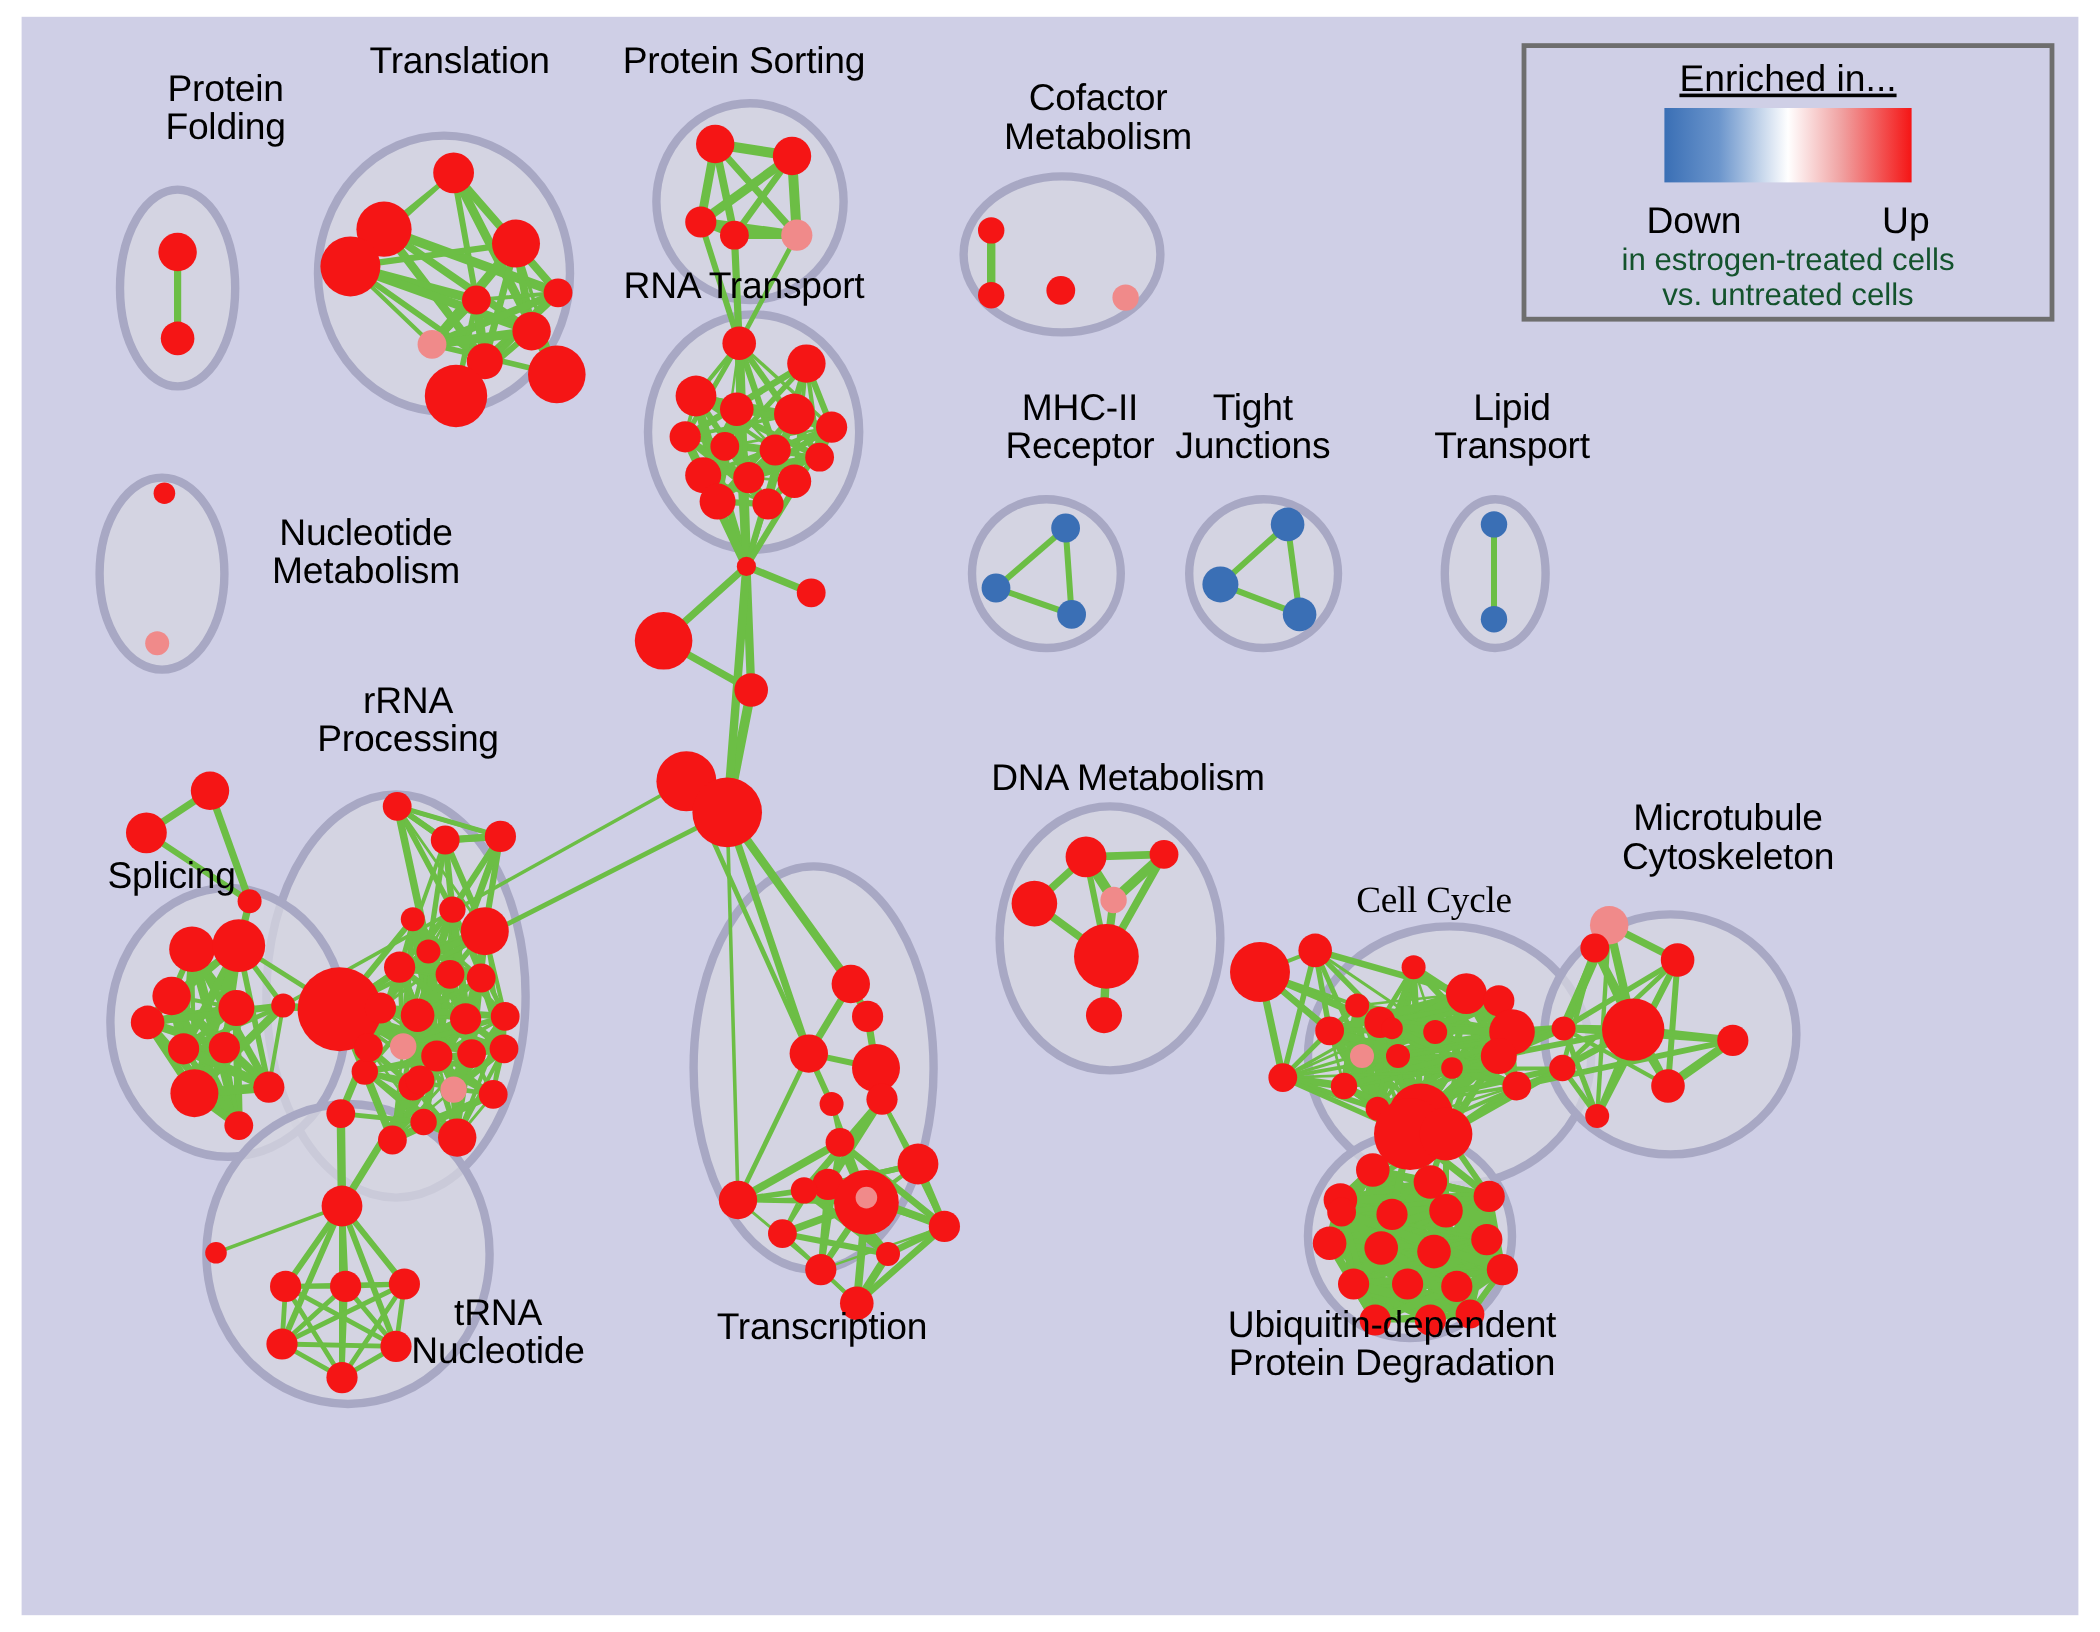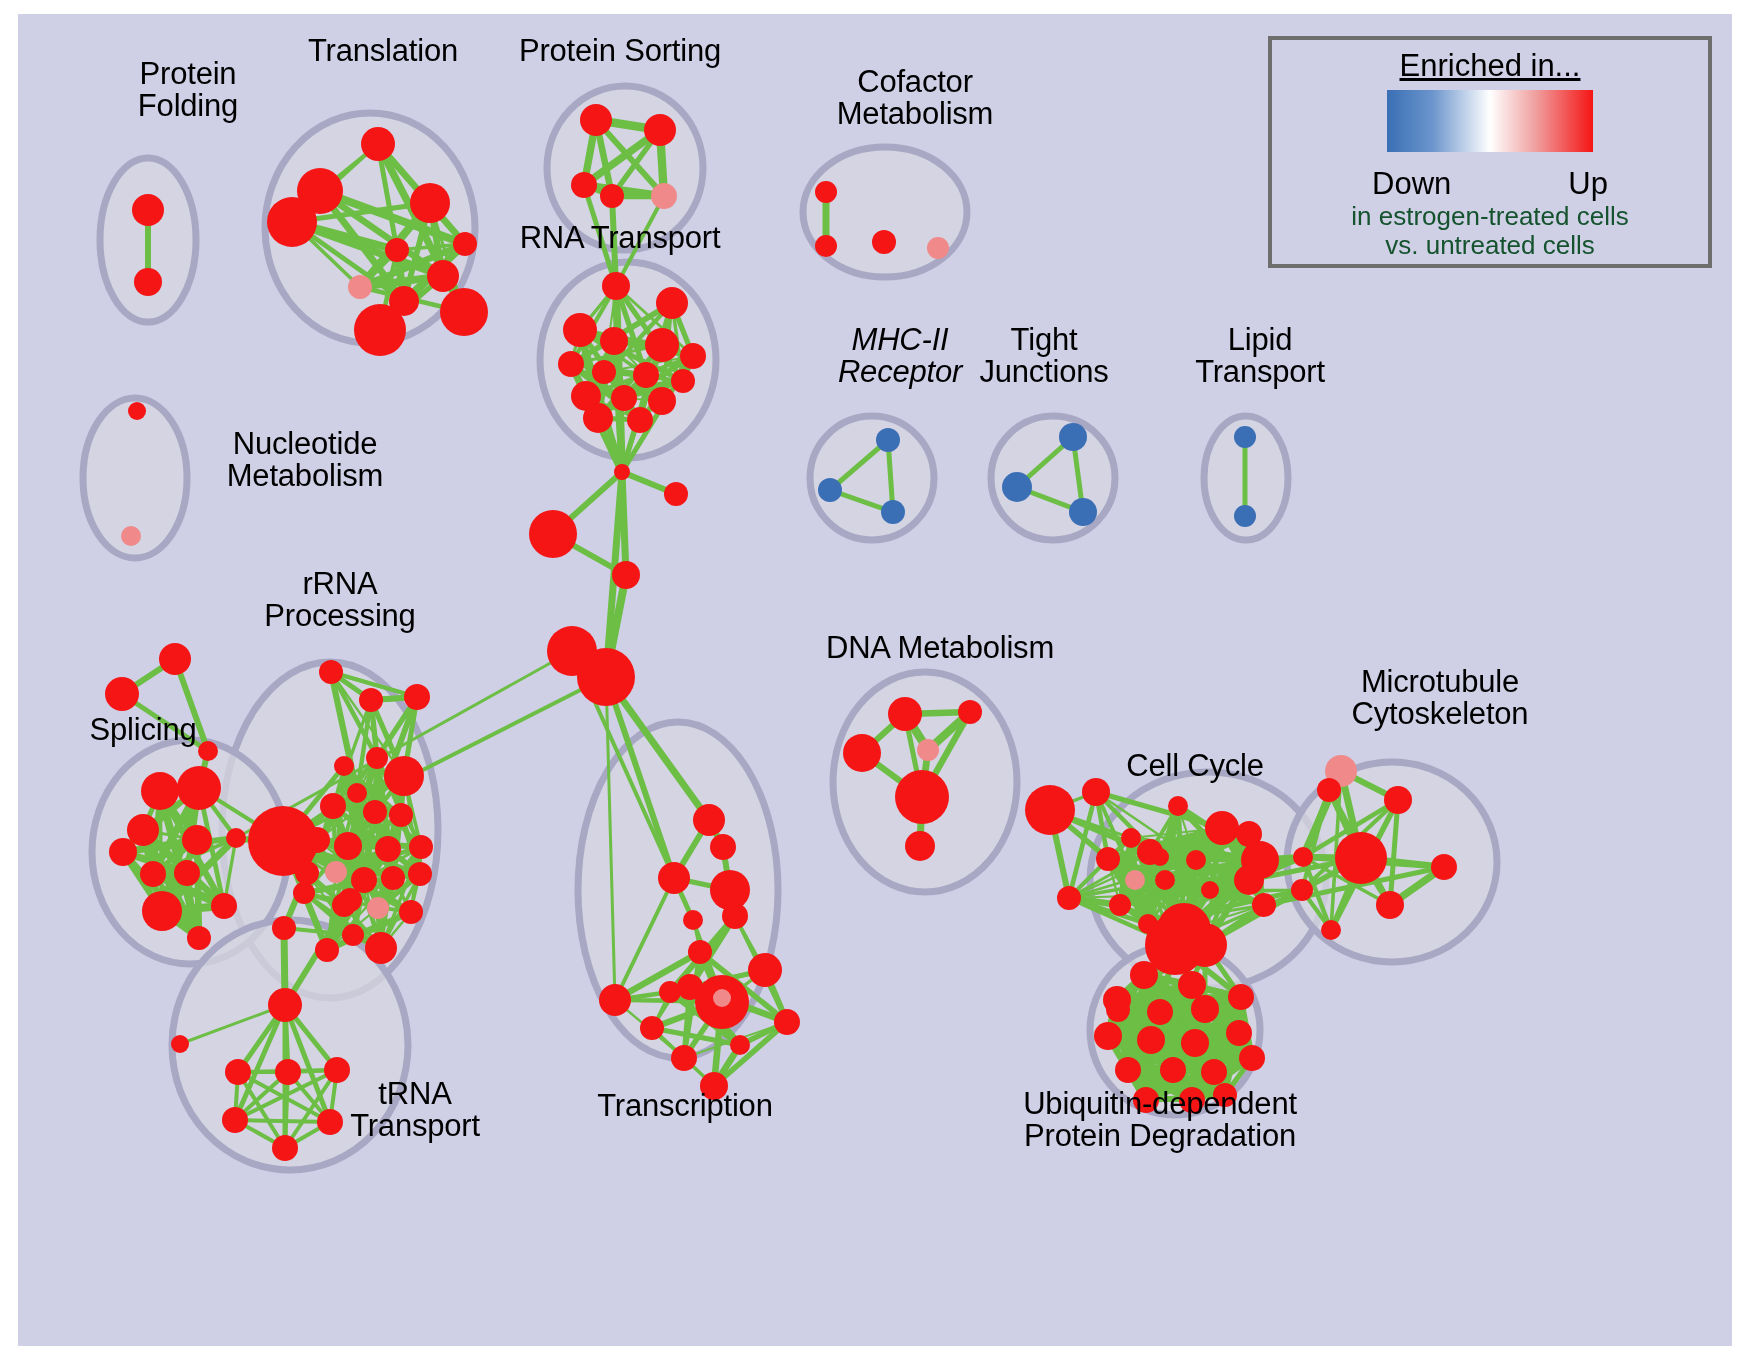--- a/index.html
+++ b/index.html
@@ -987,38 +987,38 @@
       </g>
     </svg>
 
   <div class="clabel" style="left: 83px; top: 58px; width: 210px;">Protein
 Folding</div>
   <div class="clabel" style="left: 268px; top: 35px; width: 230px;">Translation</div>
   <div class="clabel" style="left: 490px; top: 35px; width: 260px;">Protein Sorting</div>
   <div class="clabel" style="left: 790px; top: 66px; width: 250px;">Cofactor
 Metabolism</div>
   <div class="clabel" style="left: 495px; top: 222px; width: 250px;">RNA Transport</div>
-  <div class="clabel" style="left: 795px; top: 324px; width: 210px; font-style: italic;">MHC-II
+  <div class="clabel" style="left: 795px; top: 324px; width: 210px;">MHC-II
 Receptor</div>
   <div class="clabel" style="left: 944px; top: 324px; width: 200px;">Tight
 Junctions</div>
   <div class="clabel" style="left: 1160px; top: 324px; width: 200px;">Lipid
 Transport</div>
   <div class="clabel" style="left: 180px; top: 428px; width: 250px;">Nucleotide
 Metabolism</div>
   <div class="clabel" style="left: 235px; top: 568px; width: 210px;">rRNA
 Processing</div>
   <div class="clabel" style="left: 58px; top: 714px; width: 170px;">Splicing</div>
   <div class="clabel" style="left: 805px; top: 632px; width: 270px;">DNA Metabolism</div>
   <div class="clabel" style="left: 1300px; top: 666px; width: 280px;">Microtubule
 Cytoskeleton</div>
-  <div class="clabel" style="left: 1095px; top: 750px; width: 200px;">Cell Cycle</div>
+  <div class="clabel" style="left: 1095px; top: 734px; width: 200px; font-family: Liberation Serif, serif;">Cell Cycle</div>
   <div class="clabel" style="left: 565px; top: 1090px; width: 240px;">Transcription</div>
   <div class="clabel" style="left: 310px; top: 1078px; width: 210px;">tRNA
-Transport</div>
+Nucleotide</div>
   <div class="clabel" style="left: 990px; top: 1088px; width: 340px;">Ubiquitin-dependent
 Protein Degradation</div>
 
   <div id="legendBox">
     <div id="legendTitle">Enriched in...</div>
     <div id="legendBar"></div>
     <div id="legendEnds">
       <span>Down</span>
       <span>Up</span>
     </div>

